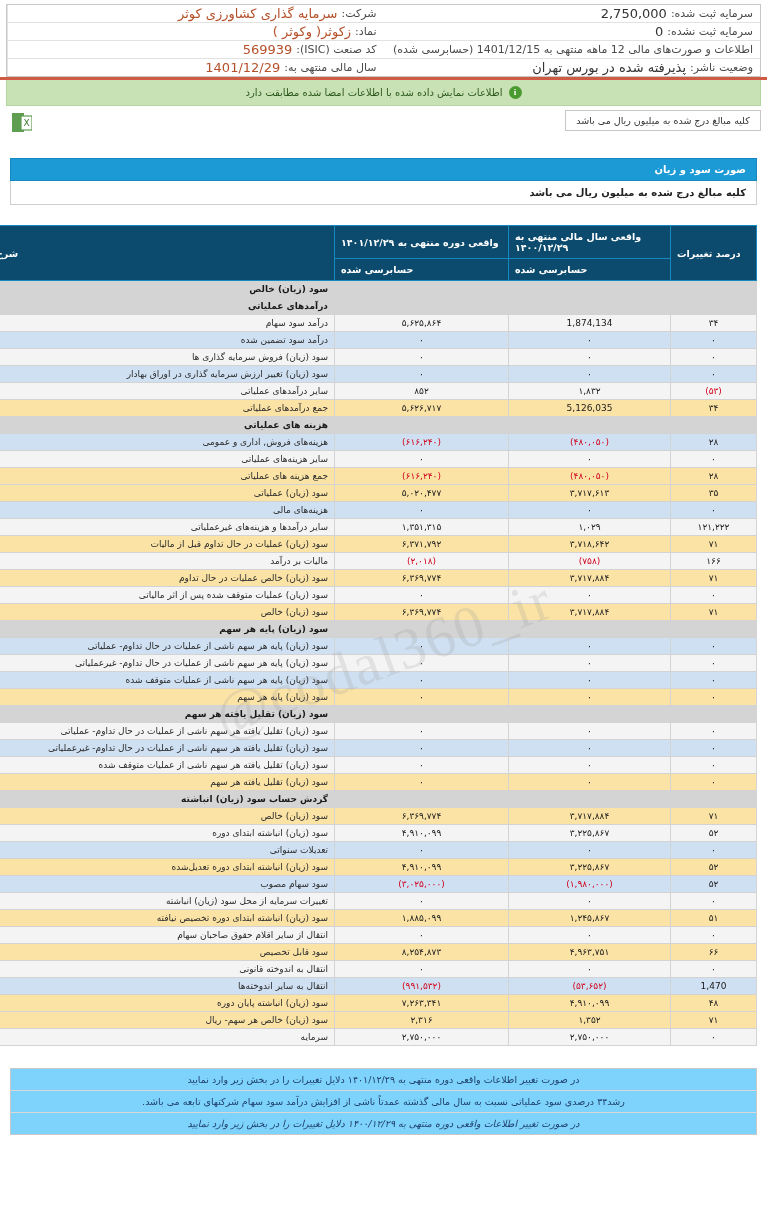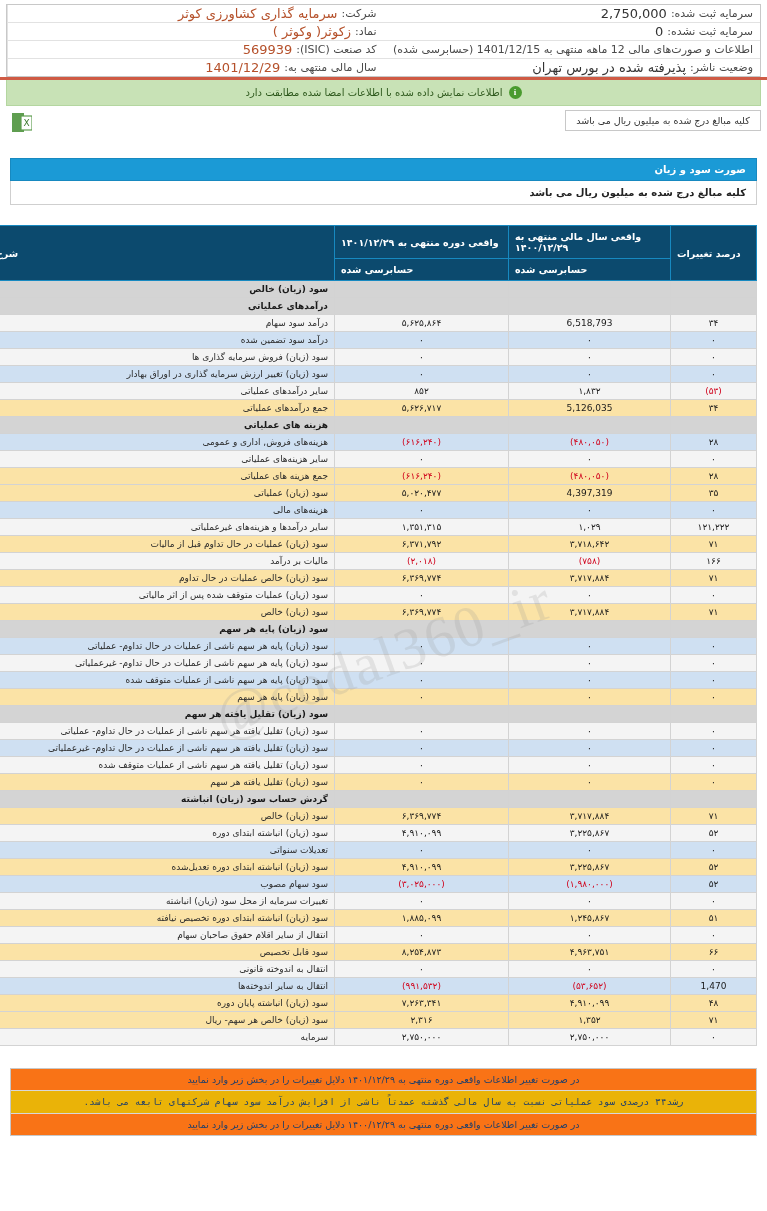--- a/index.html
+++ b/index.html
@@ -176,23 +176,23 @@
 
   
   .notes-wrap { margin: 22px 10px 14px 10px; border: 1px solid #c8c8c8; }
   .note-row {
     padding: 5px 12px;
     font-size: 9.5px;
     color: #1f3f6b;
     border-bottom: 1px solid #d8d8d8;
     text-align: center;
   }
-  .note-row:last-child { border-bottom: none; }
-  .note-row.shade { background: #eab308; font-family: Liberation Mono, monospace; }
-  .note-row.plain { background: #f97316; }
+  .note-row:last-child { border-bottom: none; font-style: italic; }
+  .note-row.shade { background: #7dd3fc; }
+  .note-row.plain { background: #7dd3fc; }
 
   
   .watermark {
     position: absolute;
     top: 620px;
     left: 0;
     width: 767px;
     text-align: center;
     font-size: 58px;
     color: rgba(150,150,150,0.20);
@@ -308,21 +308,21 @@
             <td class="desc">سود (زیان) خالص</td>
           </tr>
           <tr class="group">
             <td class="num"></td>
             <td class="num"></td>
             <td class="num"></td>
             <td class="desc">درآمدهای عملیاتی</td>
           </tr>
           <tr class="alt-a">
             <td class="num">۳۴</td>
-            <td class="num">6,518,793</td>
+            <td class="num">1,874,134</td>
             <td class="num">۵,۶۲۵,۸۶۴</td>
             <td class="desc">درآمد سود سهام</td>
           </tr>
           <tr class="alt-b">
             <td class="num">۰</td>
             <td class="num">۰</td>
             <td class="num">۰</td>
             <td class="desc">درآمد سود تضمین شده</td>
           </tr>
           <tr class="alt-a">
@@ -368,21 +368,21 @@
             <td class="desc">سایر هزینه‌های عملیاتی</td>
           </tr>
           <tr class="total">
             <td class="num">۲۸</td>
             <td class="num neg">(۴۸۰,۰۵۰)</td>
             <td class="num neg">(۶۱۶,۲۴۰)</td>
             <td class="desc">جمع هزینه های عملیاتی</td>
           </tr>
           <tr class="total">
             <td class="num">۳۵</td>
-            <td class="num">4,397,319</td>
+            <td class="num">۳,۷۱۷,۶۱۳</td>
             <td class="num">۵,۰۲۰,۴۷۷</td>
             <td class="desc">سود (زیان) عملیاتی</td>
           </tr>
           <tr class="alt-b">
             <td class="num">۰</td>
             <td class="num">۰</td>
             <td class="num">۰</td>
             <td class="desc">هزینه‌های مالی</td>
           </tr>
           <tr class="alt-a">

